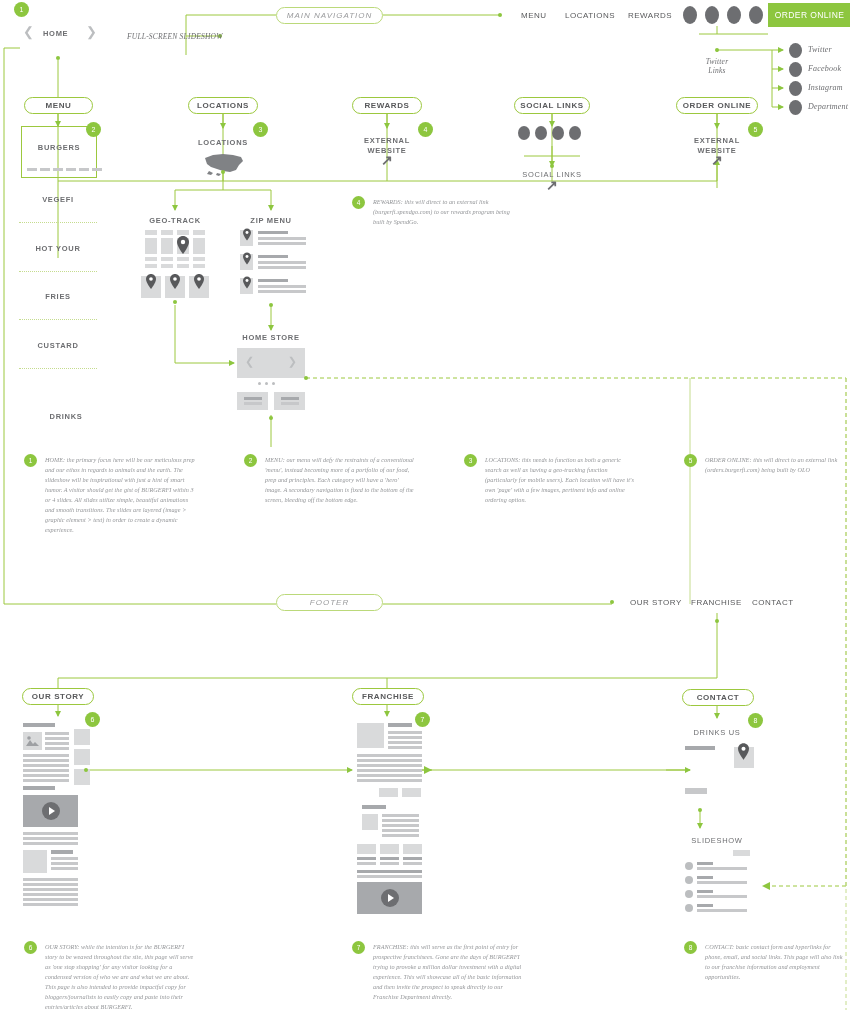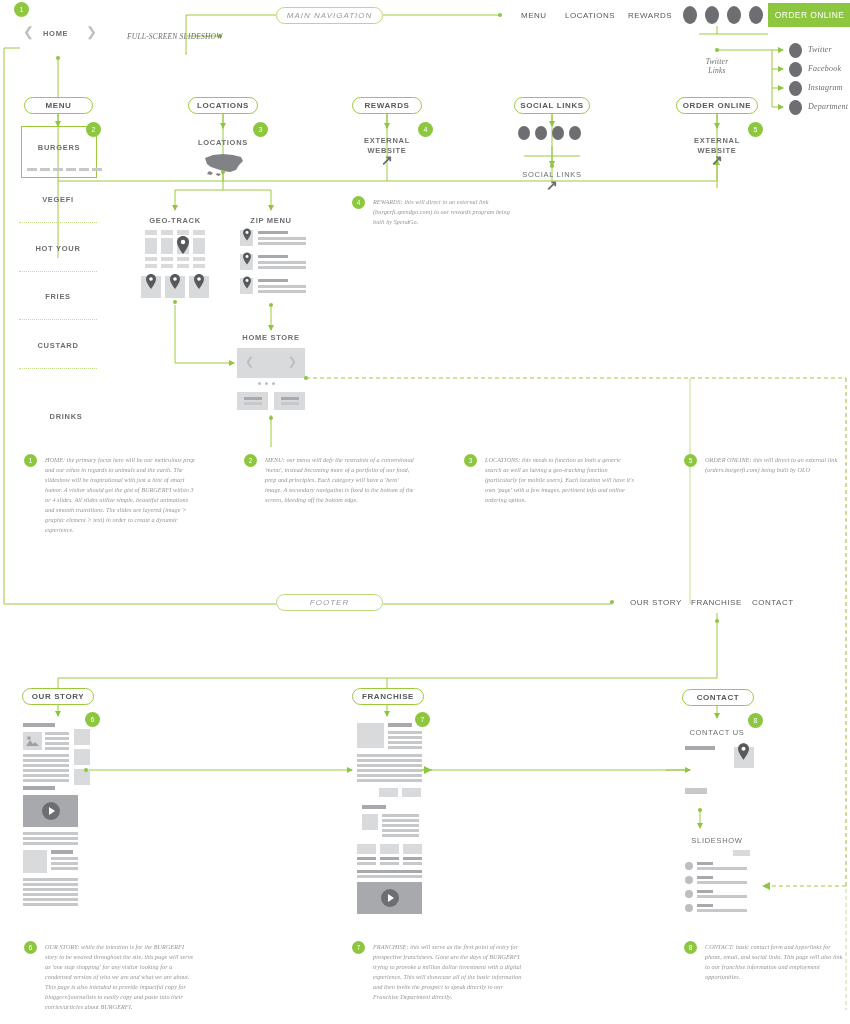--- a/index.html
+++ b/index.html
@@ -503,21 +503,21 @@
     <div class="blk d" style="left:0; top:147px; width:65px; height:3px;"></div>
     <div class="blk" style="left:0; top:152px; width:65px; height:3px;"></div>
     <div class="playwrap" style="left:0; top:159px; width:65px; height:32px;">
       <div class="playbtn">
           <div class="playtri"></div>
         </div>
     </div>
   </div>
 
   <div class="badge" style="left:748px; top:713px;">8</div>
-  <div class="lbl center" style="left:717px; top:728px;">CONTACT US</div>
+  <div class="lbl center" style="left:717px; top:728px;">DRINKS US</div>
   <div class="wfbox" style="left:685px; top:743px; width:90px; height:60px;">
     <div class="blk d" style="left:0; top:3px; width:30px; height:4px;"></div>
     <div class="blk l" style="left:49px; top:4px; width:20px; height:21px;"></div>
     <svg class="pin" style="left:53px; top:0px;" width="11" height="17" viewBox="0 0 12 18">
       <path fill="#58595b" d="M6,0 C2.7,0 0,2.7 0,6 C0,10.5 6,18 6,18 C6,18 12,10.5 12,6 C12,2.7 9.3,0 6,0 Z"></path>
       <circle cx="6" cy="6" r="2.2" fill="#fff"></circle>
     </svg>
     <div class="blk" style="left:0; top:45px; width:22px; height:6px;"></div>
   </div>
   <div class="dot" style="left:698px; top:808px;"></div>

